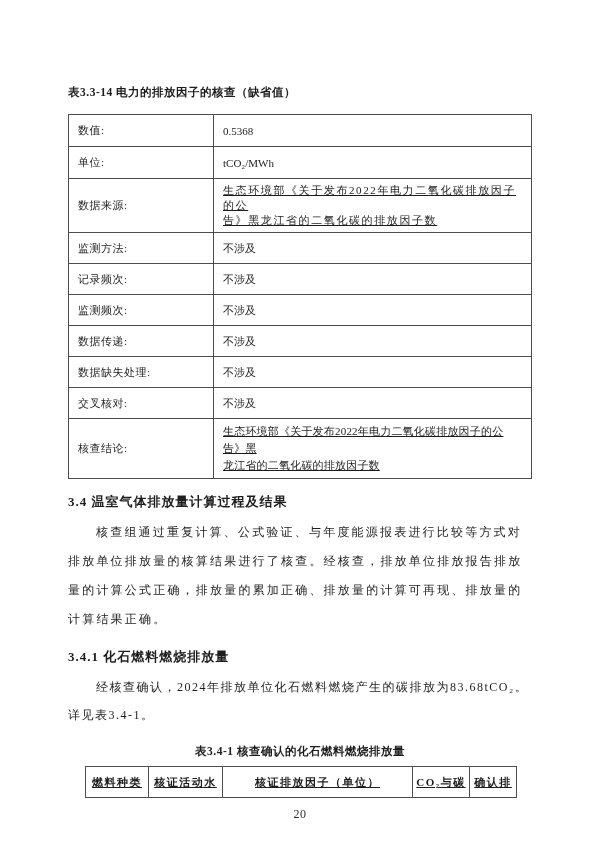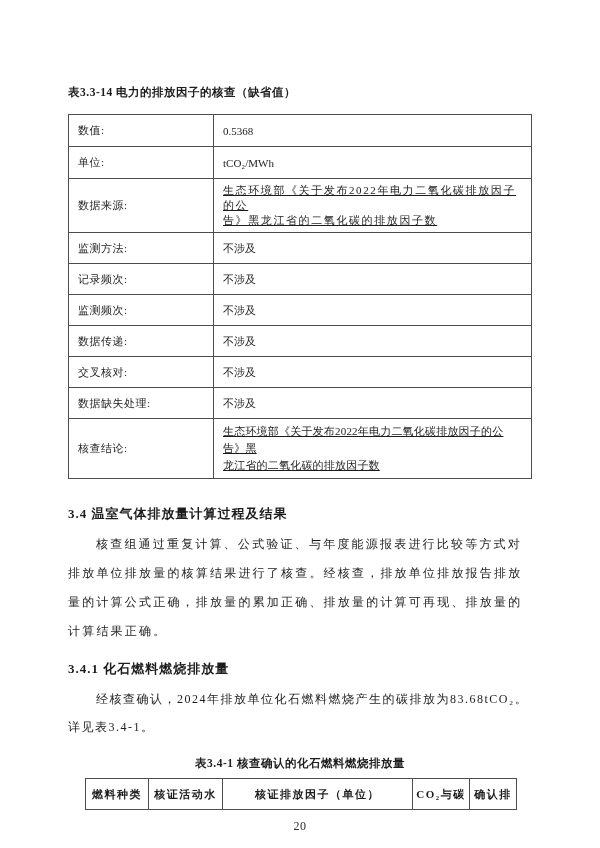--- a/index.html
+++ b/index.html
@@ -24,42 +24,42 @@
     border:1px solid #4d4d4d; font-size:11px;
     padding:4px 7px 4px 9px; vertical-align:middle;
   }
   table.kv td.label-cell { width:145px; letter-spacing:0.5px;margin-top:28px; }
   .pre { white-space:pre-line;text-decoration:underline; }
   .ds-cell { letter-spacing:1.6px; font-size:10.5px; line-height:15px; }
   .cc-cell { letter-spacing:0.2px; font-size:10.5px; line-height:17px; }
 
   .sec-heading {
     font-size:13px; font-weight:bold; letter-spacing:1px;
-    line-height:17px; margin-top:26px;
+    line-height:17px; margin-top:14px;
   }
   .sec-heading.sub { margin-top:14px; }
 
   .para {
     font-size:12px; line-height:29px; letter-spacing:2.2px;
     white-space:pre-line; text-indent:28px; margin-top:8px;
   }
   .para.p2 { letter-spacing:1.5px; line-height:28px; }
 
   .tbl2-title {
     margin-top:15px; text-align:center; font-weight:bold;
     font-size:11.5px; letter-spacing:0.5px; line-height:14px;
   }
   table.t2 {
     border-collapse:collapse; table-layout:fixed;
     margin:8px 0 0 17px; width:431px;
   }
   table.t2 th {
     border:1px solid #4d4d4d; font-size:11px; font-weight:bold;
     letter-spacing:1.5px; height:31px; text-align:center;
-    padding:2px 2px; overflow:hidden;
+    padding:2px 2px; overflow:hidden;text-decoration:underline;
   }
   .c1{width:63px}.c2{width:74px}.c3{width:190px}.c4{width:57px}.c5{width:47px}
 
   .pagenum {
     text-align:center; font-size:12px; margin-top:9px; color:#2a2a2a;
     letter-spacing:0.5px;
   }
 </style>
 </head>
 <body>
@@ -93,25 +93,25 @@
     </tr>
     <tr style="height:31px">
       <td class="label-cell">监测频次:</td>
       <td>不涉及</td>
     </tr>
     <tr style="height:31px">
       <td class="label-cell">数据传递:</td>
       <td>不涉及</td>
     </tr>
     <tr style="height:31px">
-      <td class="label-cell">交叉核对:</td>
+      <td class="label-cell">数据缺失处理:</td>
       <td>不涉及</td>
     </tr>
     <tr style="height:31px">
-      <td class="label-cell">数据缺失处理:</td>
+      <td class="label-cell">交叉核对:</td>
       <td>不涉及</td>
     </tr>
     <tr style="height:48px">
       <td class="label-cell">核查结论:</td>
       <td class="pre cc-cell">生态环境部《关于发布2022年电力二氧化碳排放因子的公告》黑
 龙江省的二氧化碳的排放因子数</td>
     </tr>
   </tbody>
     </table>
 

